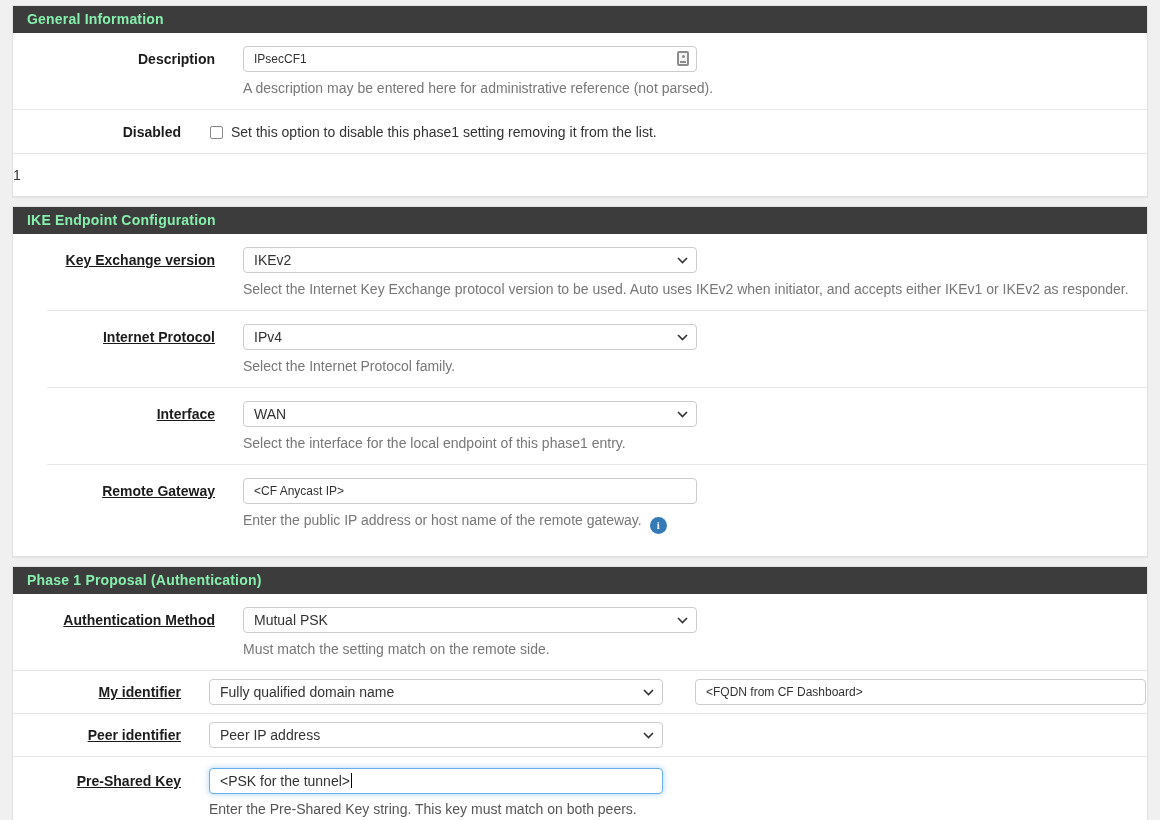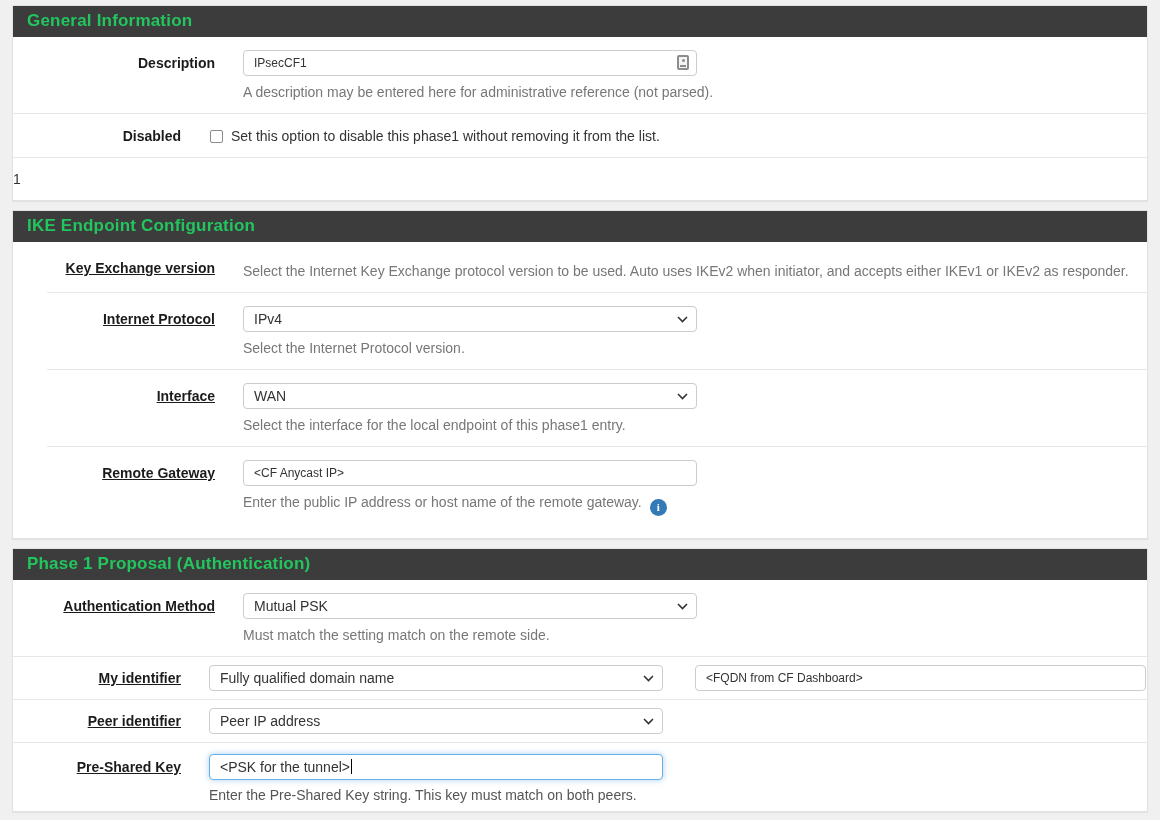--- a/index.html
+++ b/index.html
@@ -14,23 +14,23 @@
   }
   .panel {
     margin: 0 12px 9px 12px;
     background: #fff;
     border: 1px solid #e2e2e2;
     box-shadow: 0 1px 1px rgba(0,0,0,.05);
   }
   .panel.first { margin-top: 5px; }
   .panel-header {
     background: #3c3c3c;
-    color: #22c55e;
+    color: #86efac;
     font-weight: bold;
-    font-size: 17px;
+    font-size: 14px;
     padding: 5px 14px 6px 14px;
     letter-spacing: .2px;
   }
   .row {
     display: flex;
     align-items: flex-start;
   }
   .row + .row { border-top: 1px solid #e7e7e7; }
   .label-col {
     width: 196px;
@@ -162,54 +162,62 @@
       </div>
       <div class="help">A description may be entered here for administrative reference (not parsed).</div>
     </div>
   </div>
 
   <div class="row pad-md">
     <div class="label-col" style="line-height:18px">Disabled</div>
     <div class="content-col">
       <label class="chk-line">
         <input type="checkbox" class="chk" style="">
-        <span>Set this option to disable this phase1 without removing it from the list.</span>
+        <span>Set this option to disable this phase1 setting removing it from the list.</span>
       </label>
     </div>
   </div>
 
   <div class="row pad-sm">
     <div class="content-col">
       <div class="static-val">1</div>
     </div>
   </div>
 </div>
 
 <div class="panel">
   <div class="panel-header">IKE Endpoint Configuration</div>
 
   <div class="row pad-lg">
     <div class="label-col"><span class="lbl-link">Key Exchange version</span></div>
     <div class="content-col">
+      <span class="sel">
+        <select>
+          <option>IKEv2</option>
+        </select>
+        <span class="chev"><svg width="11" height="7" viewBox="0 0 11 7">
+              <polyline points="1,1 5.5,5.5 10,1" fill="none" stroke="#333" stroke-width="1.6"></polyline>
+            </svg></span>
+      </span>
       <div class="help">Select the Internet Key Exchange protocol version to be used. Auto uses IKEv2 when initiator, and accepts either IKEv1 or IKEv2 as responder.</div>
     </div>
   </div>
 
   <div class="row pad-lg">
     <div class="label-col"><span class="lbl-link">Internet Protocol</span></div>
     <div class="content-col">
       <span class="sel">
         <select>
           <option>IPv4</option>
         </select>
         <span class="chev"><svg width="11" height="7" viewBox="0 0 11 7">
               <polyline points="1,1 5.5,5.5 10,1" fill="none" stroke="#333" stroke-width="1.6"></polyline>
             </svg></span>
       </span>
-      <div class="help">Select the Internet Protocol version.</div>
+      <div class="help">Select the Internet Protocol family.</div>
     </div>
   </div>
 
   <div class="row pad-lg">
     <div class="label-col"><span class="lbl-link">Interface</span></div>
     <div class="content-col">
       <span class="sel">
         <select>
           <option>WAN</option>
         </select>

